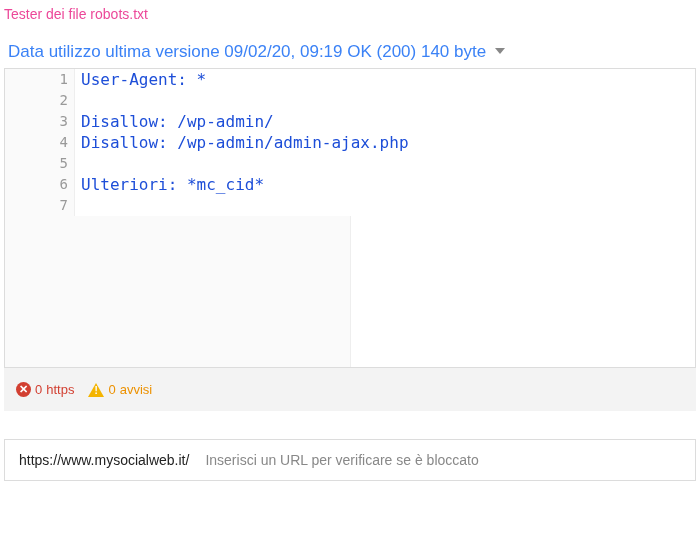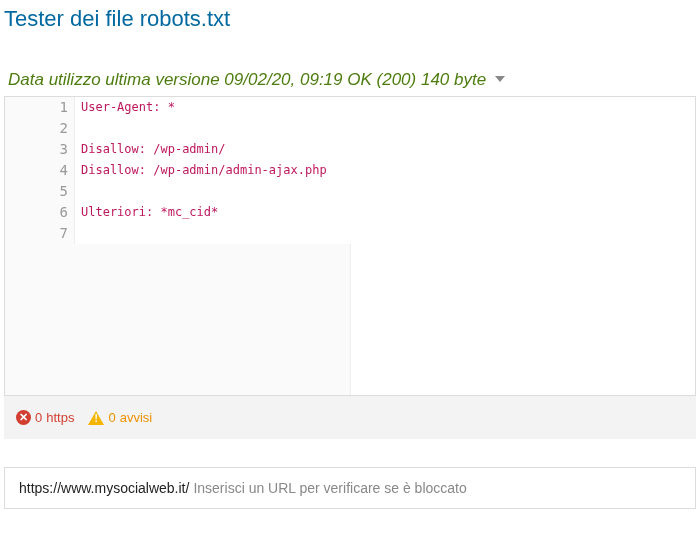--- a/index.html
+++ b/index.html
@@ -5,37 +5,36 @@
   * { box-sizing: border-box; margin: 0; padding: 0; }
   body {
     font-family: Arial, Helvetica, sans-serif;
     font-size: 14px;
     color: #333;
     width: 700px;
     background: #fff;
   }
   .header-area { padding: 6px 4px 0 4px; }
   .page-title {
-    font-size: 22px;
+    font-size: 14px;
     font-weight: 400;
-    color: #0369a1;
-    margin-bottom: 32px;
+    color: #ec4899;
+    margin-bottom: 14px;
   }
   .intro {
     font-size: 14px;
     color: #444;
     margin-bottom: 24px;
   }
   .intro a { color: #1a5ec6; text-decoration: none; }
   .status-bar {
     padding: 6px 8px 6px 8px;
     font-size: 17px;
-    color: #4d7c0f;
+    color: #3b82f6;
     cursor: pointer;
-    font-style: italic;
   }
   .status-bar .caret {
     display: inline-block;
     width: 0; height: 0;
     border-left: 5px solid transparent;
     border-right: 5px solid transparent;
     border-top: 6px solid #888;
     margin-left: 4px;
     margin-bottom: 3px;
     vertical-align: middle;
@@ -60,24 +59,24 @@
     color: #999;
     font-family: Menlo, Consolas, monospace;
     font-size: 14px;
     line-height: 21px;
     border-right: 1px solid #eee;
     background: #fafafa;
     user-select: none;
   }
   .code-text {
     font-family: Menlo, Consolas, monospace;
-    font-size: 12px;
+    font-size: 16px;
     line-height: 21px;
     padding-left: 6px;
-    color: #be185d;
+    color: #1d4ed8;
     white-space: pre;
   }
   .gutter-fill {
     width: 70px;
     min-width: 70px;
     border-right: 1px solid #eee;
     background: #fafafa;
     flex: 1;
   }
   .editor-flex {
@@ -122,21 +121,21 @@
     font-weight: bold;
     color: #fff;
   }
   .spacer { height: 28px; }
   .url-box {
     margin: 0 4px;
     border: 1px solid #dcdcdc;
     display: flex;
     align-items: center;
     padding: 10px 14px;
-    gap: 4px;
+    gap: 16px;
   }
   .url-prefix {
     font-size: 14px;
     color: #222;
     white-space: nowrap;
   }
   .url-input {
     border: none;
     outline: none;
     font-size: 14px;

